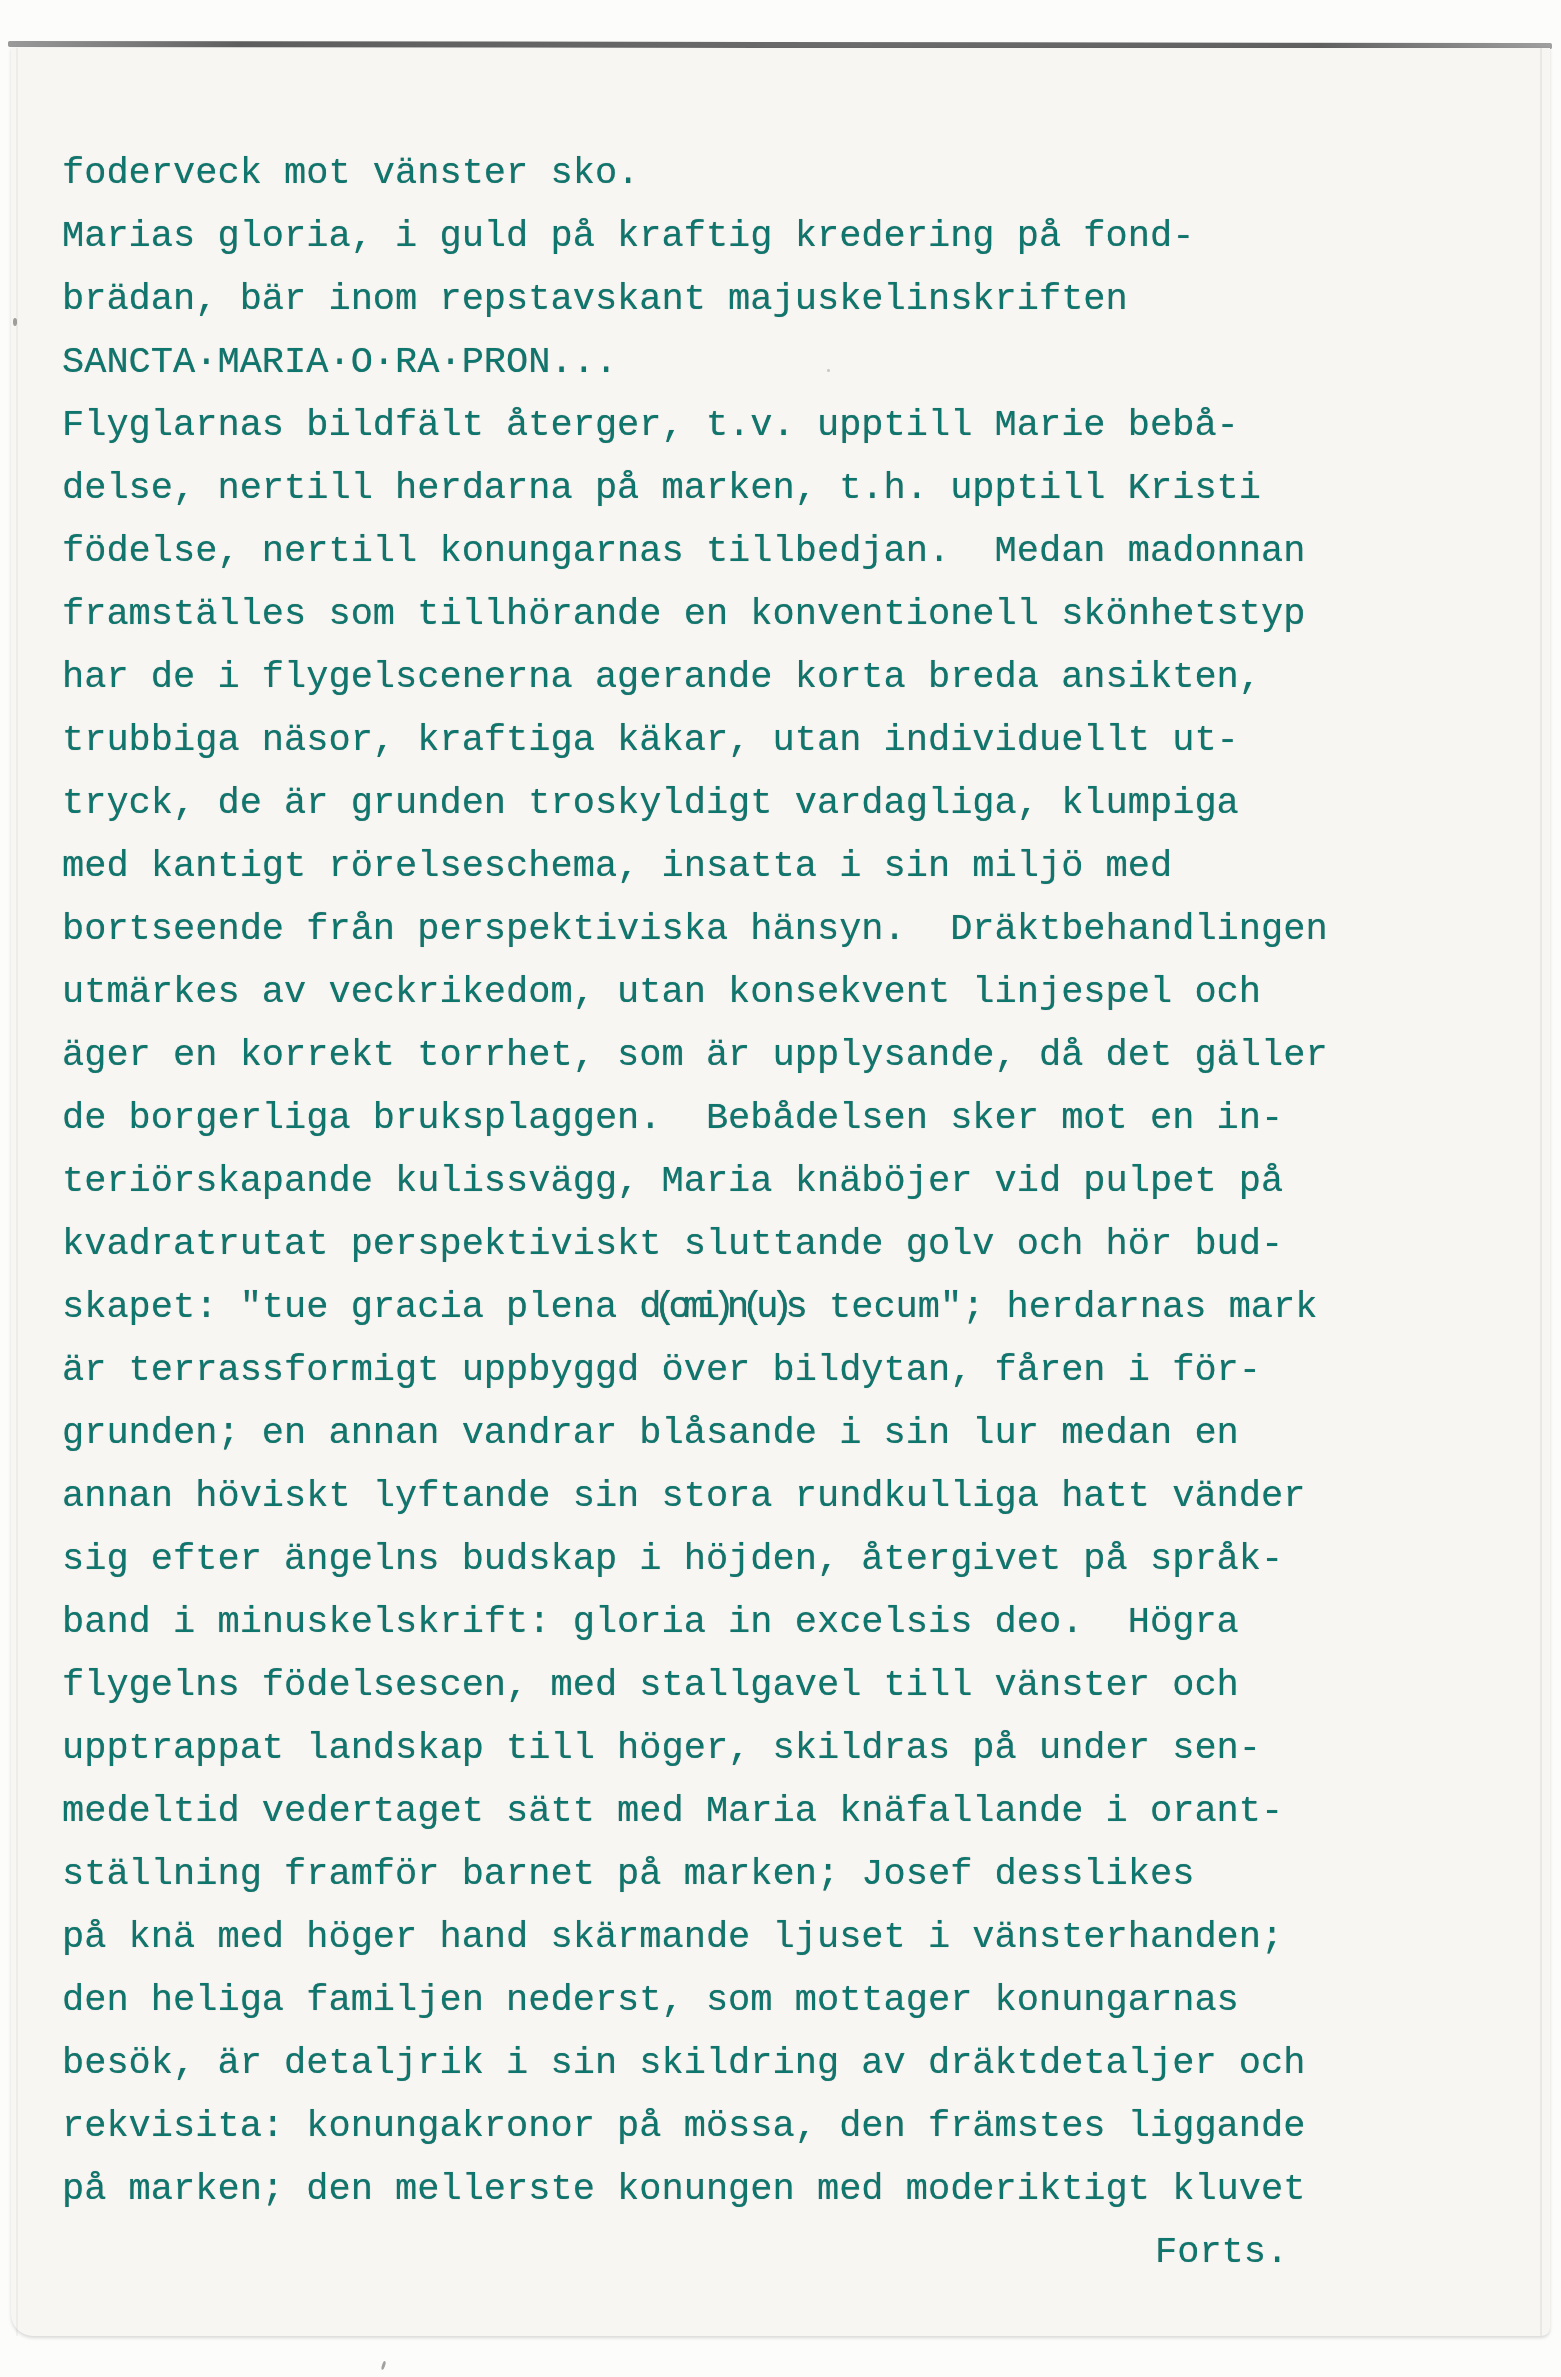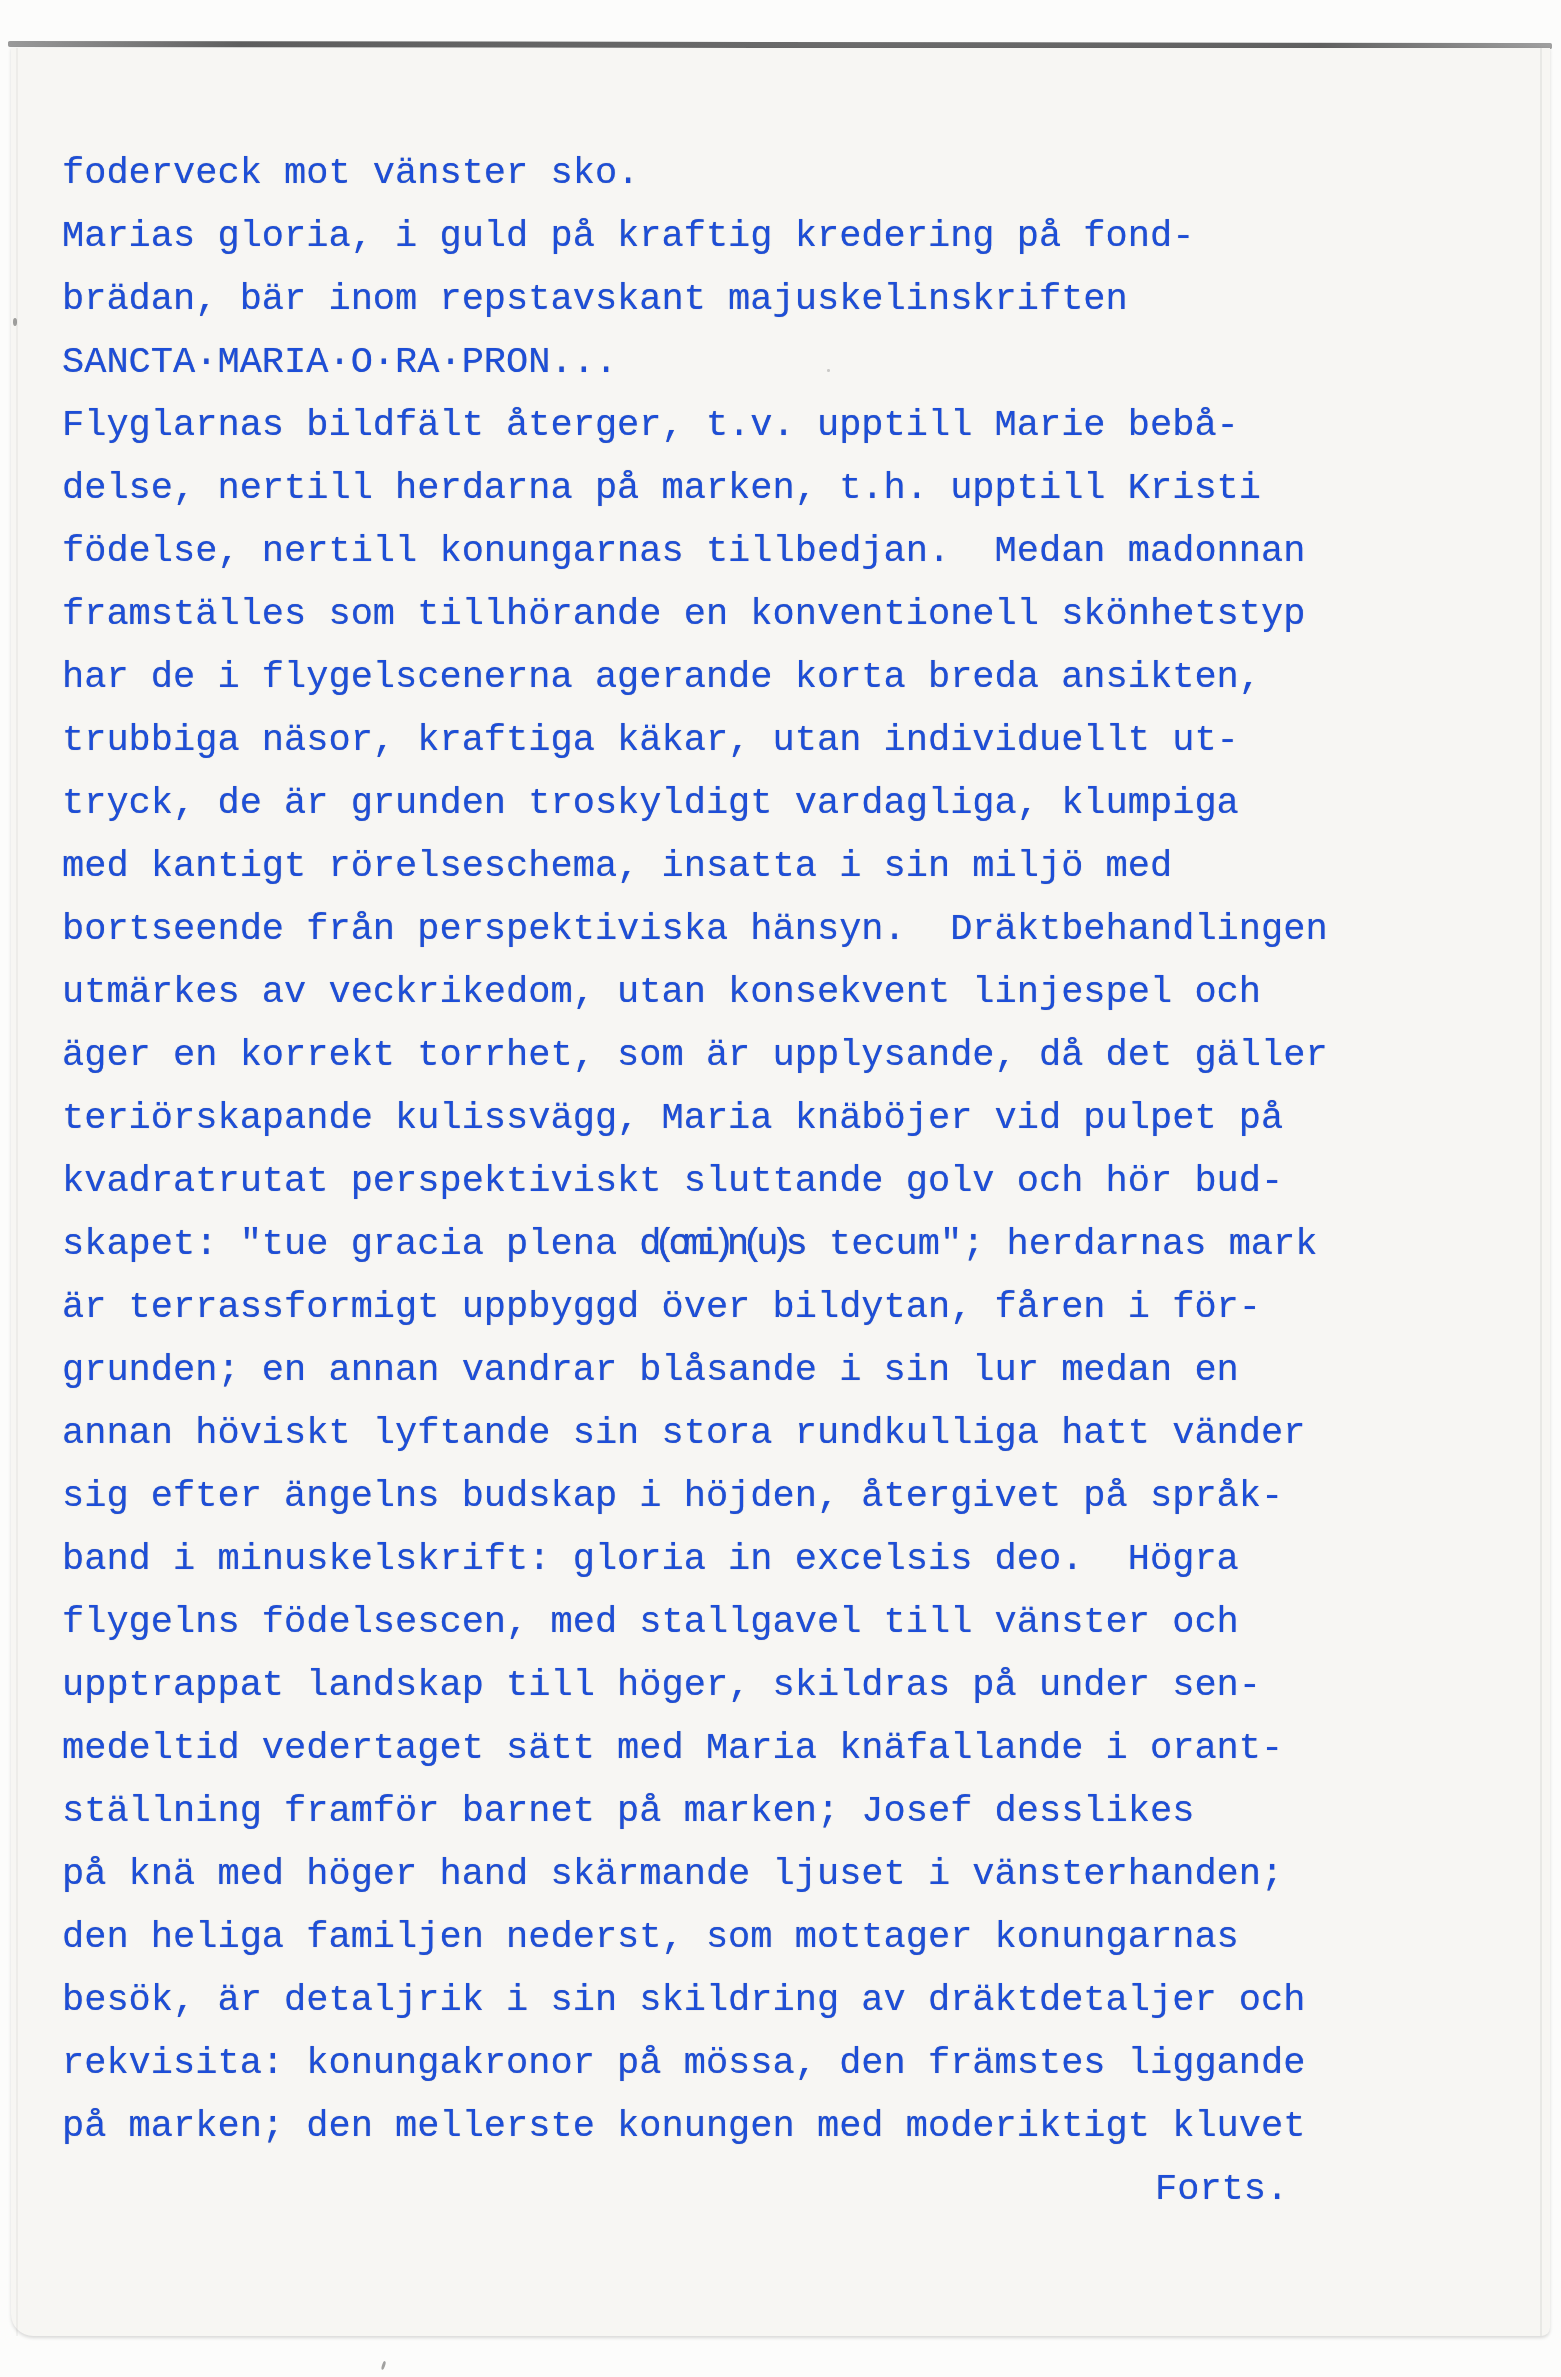--- a/index.html
+++ b/index.html
@@ -47,21 +47,21 @@
   }
   .text-block {
     position: absolute;
     left: 51px;
     top: 94px;
     width: 1434px;
   }
   .line {
     white-space: pre;
     font: 37px/63px "Liberation Mono", "DejaVu Sans Mono", monospace;
-    color: #1d4ed8;
+    color: #0f766e;
     text-shadow: 0 0 0.8px rgba(60,60,60,0.55);
   }
   
   .overstrike {
     letter-spacing: -0.205em;
     margin-right: 0.18em;
     text-shadow: 0 0 0.8px rgba(40,40,40,0.8);
   }
   .line-forts { text-indent: 1093px; }
   .speck { position: absolute; background: rgba(70,70,70,0.5); border-radius: 50%; }
@@ -91,20 +91,21 @@
       <div class="line">delse, nertill herdarna på marken, t.h. upptill Kristi</div>
       <div class="line">födelse, nertill konungarnas tillbedjan.  Medan madonnan</div>
       <div class="line">framställes som tillhörande en konventionell skönhetstyp</div>
       <div class="line">har de i flygelscenerna agerande korta breda ansikten,</div>
       <div class="line">trubbiga näsor, kraftiga käkar, utan individuellt ut-</div>
       <div class="line">tryck, de är grunden troskyldigt vardagliga, klumpiga</div>
       <div class="line">med kantigt rörelseschema, insatta i sin miljö med</div>
       <div class="line">bortseende från perspektiviska hänsyn.  Dräktbehandlingen</div>
       <div class="line">utmärkes av veckrikedom, utan konsekvent linjespel och</div>
       <div class="line">äger en korrekt torrhet, som är upplysande, då det gäller</div>
+      <div class="line">de borgerliga bruksplaggen.  Bebådelsen sker mot en in-</div>
       <div class="line">teriörskapande kulissvägg, Maria knäböjer vid pulpet på</div>
       <div class="line">kvadratrutat perspektiviskt sluttande golv och hör bud-</div>
       <div class="line"><span>skapet: "tue gracia plena </span><span class="overstrike">d(omi)n(u)s</span><span> tecum"; herdarnas mark</span></div>
       <div class="line">är terrassformigt uppbyggd över bildytan, fåren i för-</div>
       <div class="line">grunden; en annan vandrar blåsande i sin lur medan en</div>
       <div class="line">annan höviskt lyftande sin stora rundkulliga hatt vänder</div>
       <div class="line">sig efter ängelns budskap i höjden, återgivet på språk-</div>
       <div class="line">band i minuskelskrift: gloria in excelsis deo.  Högra</div>
       <div class="line">flygelns födelsescen, med stallgavel till vänster och</div>
       <div class="line">upptrappat landskap till höger, skildras på under sen-</div>

